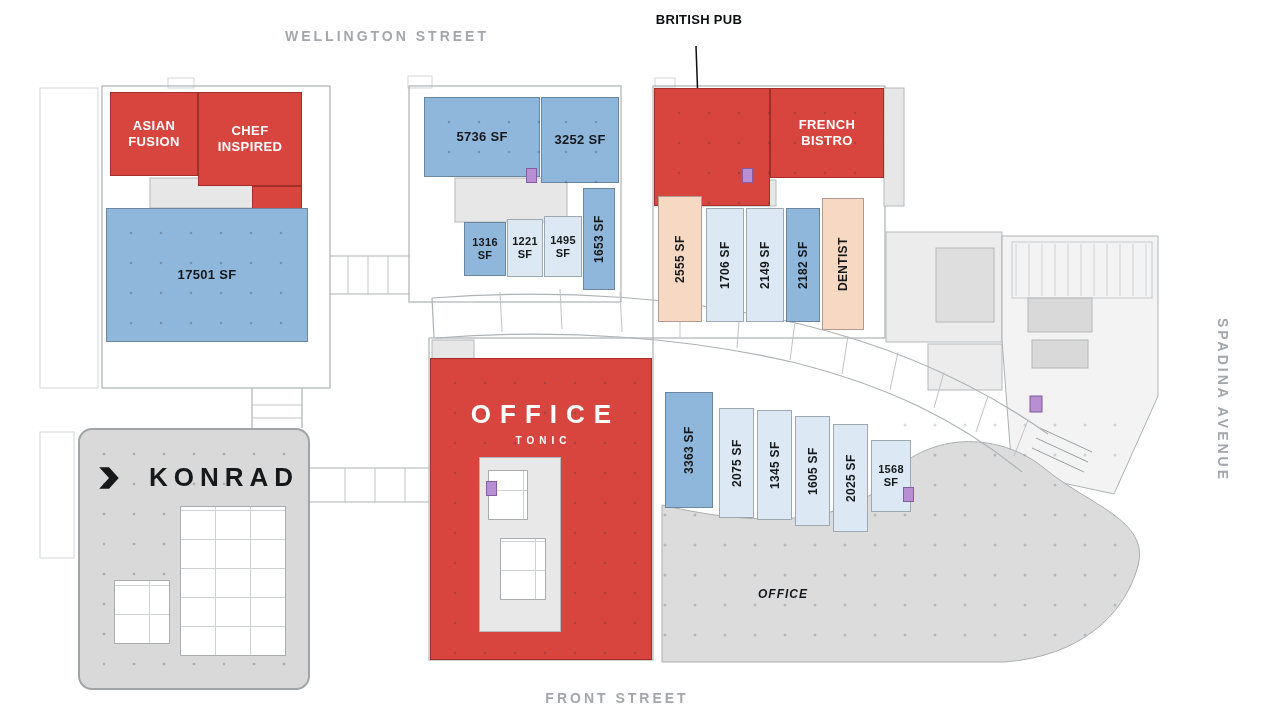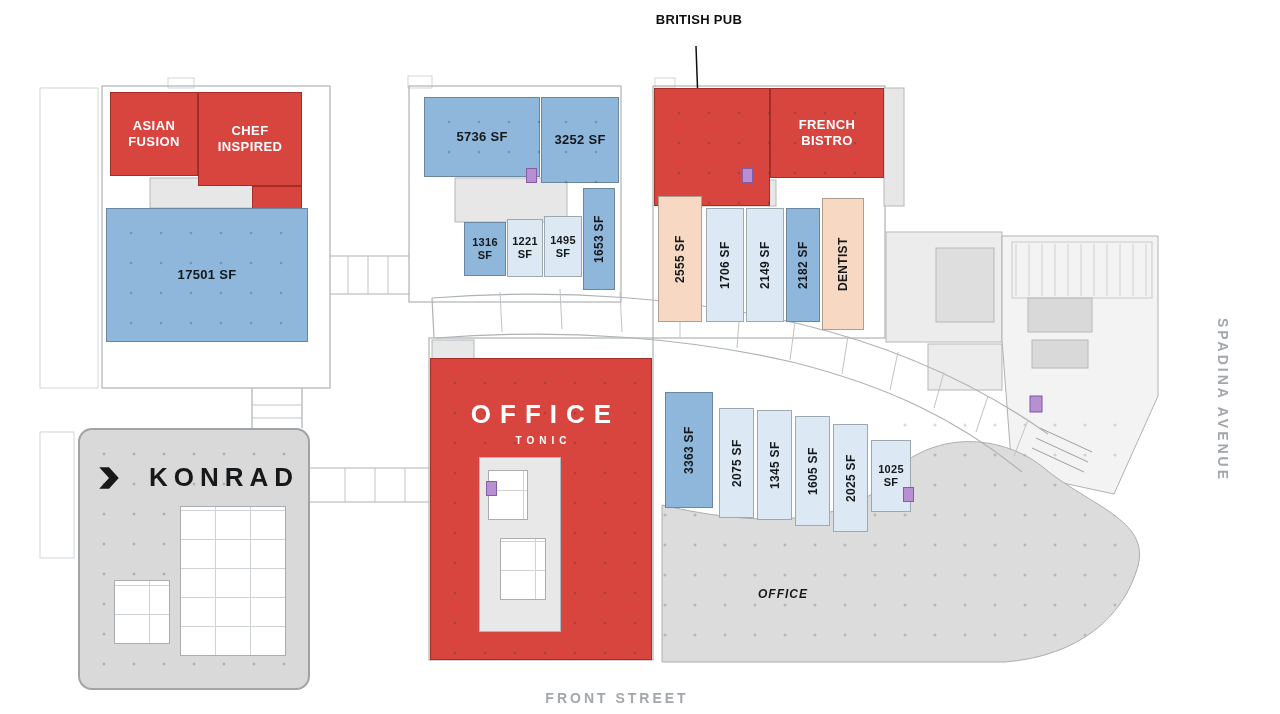--- a/index.html
+++ b/index.html
@@ -245,25 +245,26 @@
   <div class="blk pale" style="left:757px;top:410px;width:35px;height:110px">
     <span class="lbl rot">1345 SF</span>
   </div>
   <div class="blk pale" style="left:795px;top:416px;width:35px;height:110px">
     <span class="lbl rot">1605 SF</span>
   </div>
   <div class="blk pale" style="left:833px;top:424px;width:35px;height:108px">
     <span class="lbl rot">2025 SF</span>
   </div>
   <div class="blk pale" style="left:871px;top:440px;width:40px;height:72px">
-    <span class="lbl small">1025 SF</span>
+    <span class="lbl small">1568 SF</span>
   </div>
   <div class="office-lbl">OFFICE</div>
 
   <div class="marker" style="left:526px;top:168px"></div>
   <div class="marker" style="left:742px;top:168px"></div>
   <div class="marker" style="left:903px;top:487px"></div>
 
+  <div class="street" style="left:262px;top:28px;width:250px">WELLINGTON STREET</div>
   <div class="street" style="left:512px;top:690px;width:210px">FRONT STREET</div>
   <div class="street street-right" style="left:1138px;top:392px;width:170px">SPADINA AVENUE</div>
   <div class="callout">BRITISH PUB</div>
 
 </div>
 
 </body></html>

